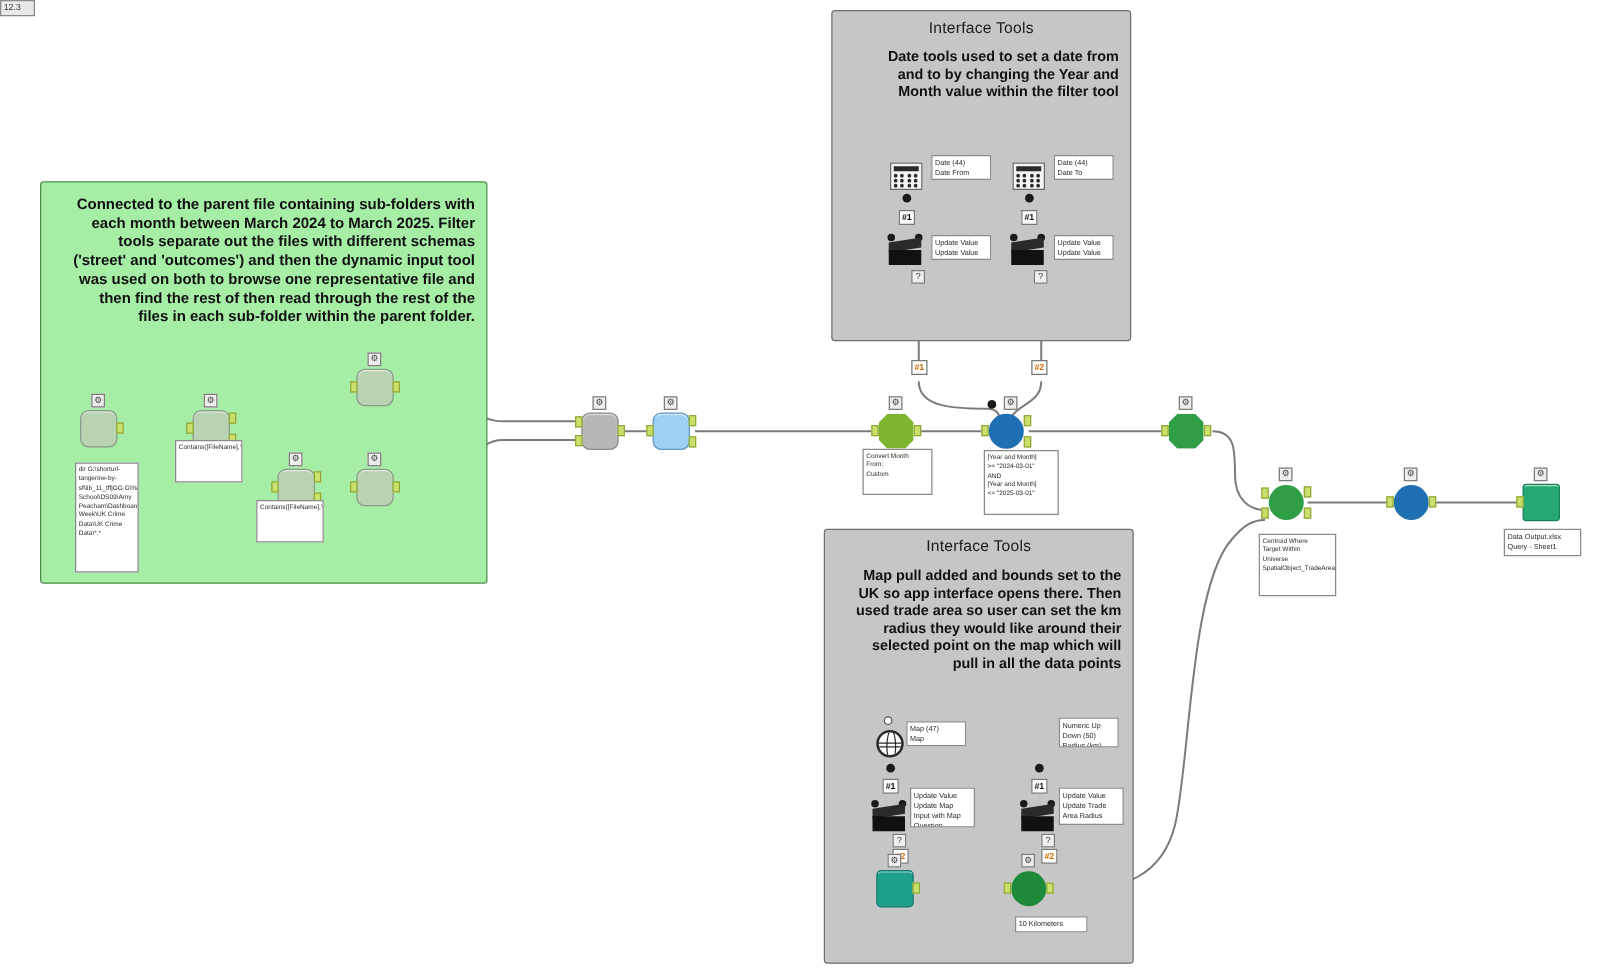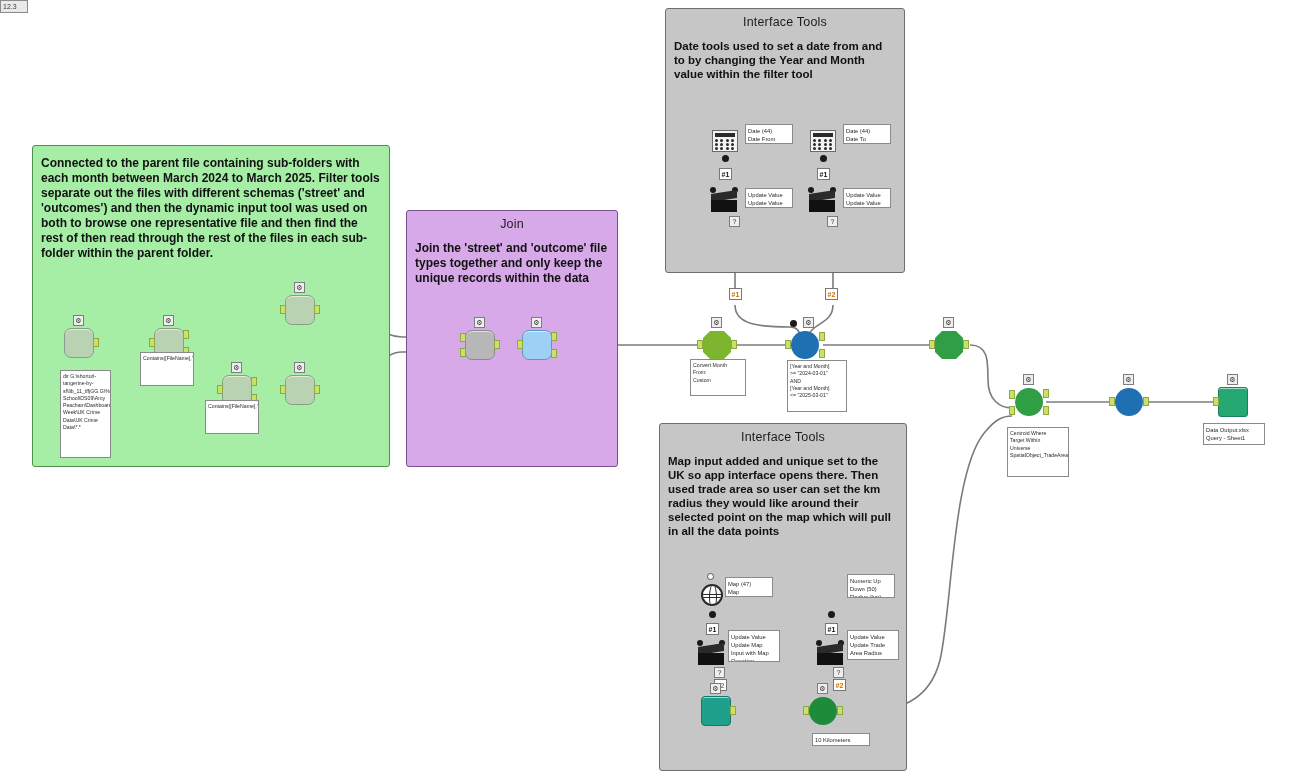--- a/index.html
+++ b/index.html
@@ -24,25 +24,25 @@
   .container.purple { background: #d7a9e8; border-color: #7a4e8f; }
   .container.grey   { background: #c6c6c6; border-color: #6e6e6e; }
   .cont-title {
     text-align: center;
     font-size: 12.5px;
     color: #1c1c1c;
     padding-top: 6px;
     letter-spacing: .2px;
   }
   .cont-desc {
-    text-align: left;
+    text-align: right;
     font-size: 12px;
     line-height: 15px;
     color: #111;
-    padding: 10px 9px 0 8px;
+    padding: 10px 9px 0 23px;
     font-weight: 600;
   }
   .cont-desc.small { font-size: 11.5px; line-height: 14px; }
 
   
   #wires { position: absolute; left: 0; top: 0; width: 1293px; height: 781px; pointer-events: none; }
 
   
   .node {
     position: absolute;
@@ -221,33 +221,29 @@
       <path d="M858,712 C900,712 930,700 940,660 C952,610 952,470 985,432 C995,420 1002,416 1012,416"></path>
 
       <path d="M733,712 L806,712"></path>
     </g>
   </svg>
 
   <div class="container green" style="left:32px; top:145px; width:358px; height:322px;">
     <div class="cont-desc">Connected to the parent file containing sub-folders with each month between March 2024 to March 2025. Filter tools separate out the files with different schemas ('street' and 'outcomes') and then the dynamic input tool was used on both to browse one representative file and then find the rest of then read through the rest of the files in each sub-folder within the parent folder.</div>
   </div>
 
-  <div class="container purple" style="left:406px; top:210px; width:212px; height:257px;">
-    <div class="cont-title">Join</div>
-    <div class="cont-desc">Join the 'street' and 'outcome' file types together and only keep the unique records within the data</div>
-  </div>
 
   <div class="container grey" style="left:665px; top:8px; width:240px; height:265px;">
     <div class="cont-title">Interface Tools</div>
     <div class="cont-desc small">Date tools used to set a date from and to by changing the Year and Month value within the filter tool</div>
   </div>
 
   <div class="container grey" style="left:659px; top:423px; width:248px; height:348px;">
     <div class="cont-title">Interface Tools</div>
-    <div class="cont-desc small">Map input added and unique set to the UK so app interface opens there. Then used trade area so user can set the km radius they would like around their selected point on the map which will pull in all the data points</div>
+    <div class="cont-desc small">Map pull added and bounds set to the UK so app interface opens there. Then used trade area so user can set the km radius they would like around their selected point on the map which will pull in all the data points</div>
   </div>
 
   <div class="node" style="left:62px; top:326px;">
     <div class="glyph">
       <div class="sq"></div>
       <div class="ico">
         <svg width="19" height="19" viewBox="0 0 24 24">
           <path d="M3 5h7c1.2 0 2 .8 2 2v13c0-1-.8-2-2-2H3z" fill="#e9eef3" stroke="#4a5a6a" stroke-width="1.3"></path>
           <path d="M21 5h-7c-1.2 0-2 .8-2 2v13c0-1 .8-2 2-2h7z" fill="#cfd9e3" stroke="#4a5a6a" stroke-width="1.3"></path>
         </svg>

